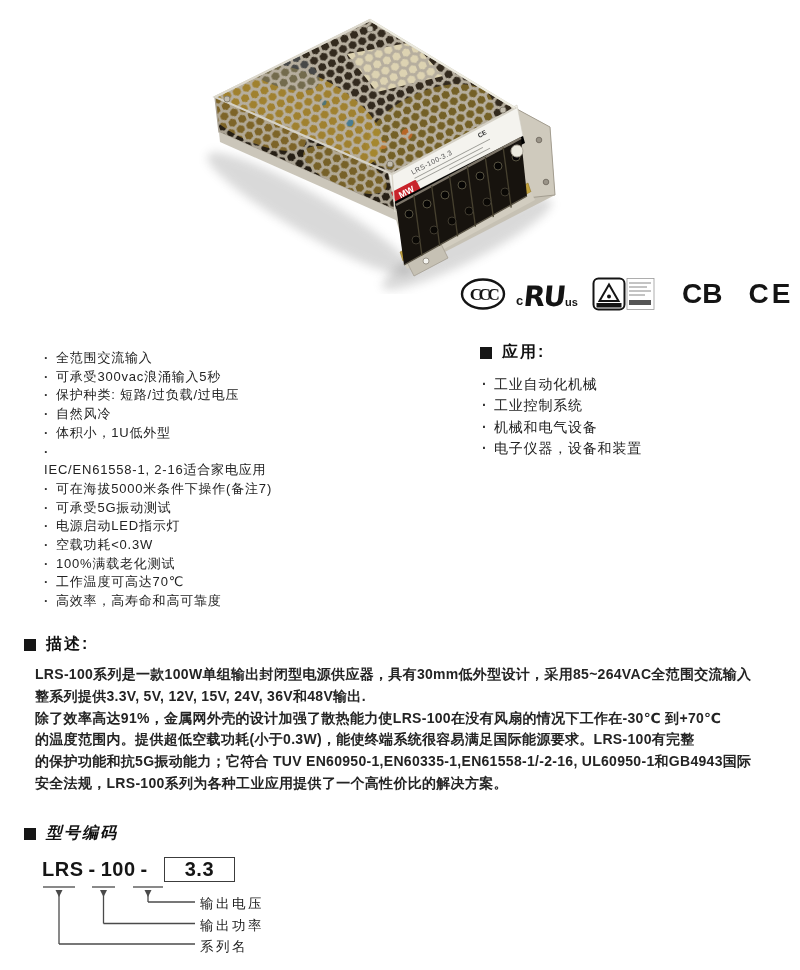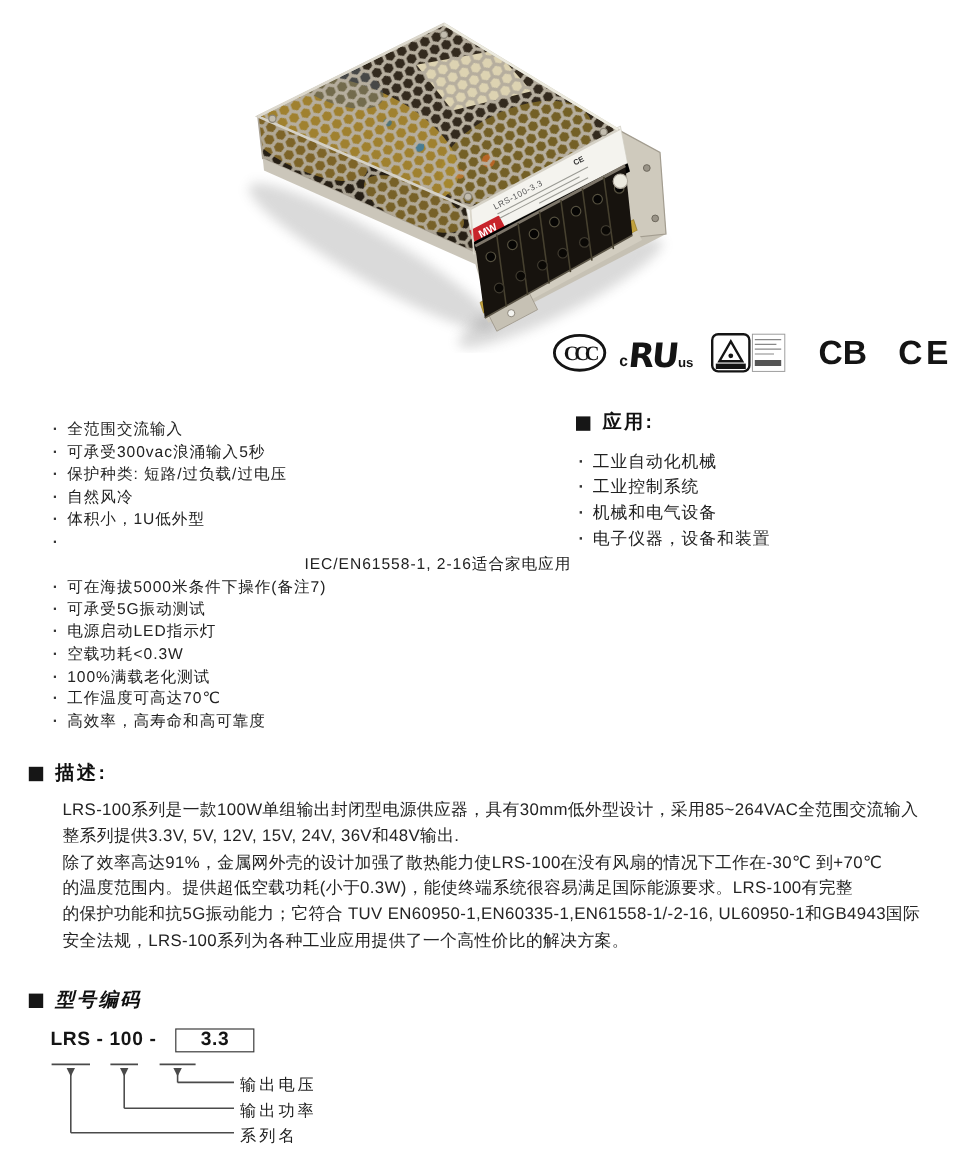--- a/index.html
+++ b/index.html
@@ -9,39 +9,39 @@
   .abs { position:absolute; }
 
   
   .sec-header { display:flex; align-items:center; font-weight:bold; font-size:16px; color:#111; letter-spacing:2px; }
   .sq { width:12px; height:12px; background:#161616; margin-right:10px; flex:0 0 auto; }
 
   
   .f-list { margin-top:7px; margin-left:20px; }
   .f-row { display:flex; font-size:13px; line-height:18.7px; letter-spacing:0.8px; color:#222; }
   .f-row .blt { width:12px; flex:0 0 auto; font-weight:bold; color:#333; }
-  .f-row.cont { margin-left:14px;justify-content:flex-end; }
+  .f-row.cont { margin-left:0; }
 
   .a-list { margin-top:11px; margin-left:2px; }
   .a-row { display:flex; font-size:14px; line-height:21.4px; letter-spacing:0.8px; color:#222; }
   .a-row .blt { width:12px; flex:0 0 auto; font-weight:bold; color:#333; }
 
   
-  .d-lines { margin-top:9px; margin-left:28px; }
+  .d-lines { margin-top:9px; margin-left:11px;font-weight:bold; }
   .d-line { font-size:14px; line-height:21.8px; letter-spacing:0.3px; color:#242424; white-space:nowrap; }
 
   
   #certs { left:460px; top:272px; height:44px; display:flex; align-items:center; gap:9px; }
   .cert { display:flex; align-items:center;margin-left:17px; }
   .cert-cb { font-size:28px; font-weight:800; letter-spacing:0px; color:#141414; }
   .cert-ce { font-size:28px; font-weight:600; letter-spacing:3px; color:#141414; }
 
   
   #model-header { left:24px; top:823px;font-style:italic; }
-  #model-line { left:42px; top:857px; font-weight:bold; font-size:16px; letter-spacing:0.5px; color:#151515;
+  #model-line { left:42px; top:857px; font-weight:bold; font-size:20px; letter-spacing:0.5px; color:#151515;
                 display:flex; align-items:center; }
   #model-line .dash { margin:0 5px; }
   #model-line .boxed { border:1.5px solid #3c3c3c; padding:0 20px; margin-left:11px; }
   .m-label { position:absolute; left:200px; font-size:13.5px; letter-spacing:2.5px; color:#222; white-space:nowrap; }
 </style>
 </head>
 <body>
 
 <svg class="abs" style="left:195px; top:2px;" width="410" height="292" viewBox="0 0 410 292">
   <defs>

